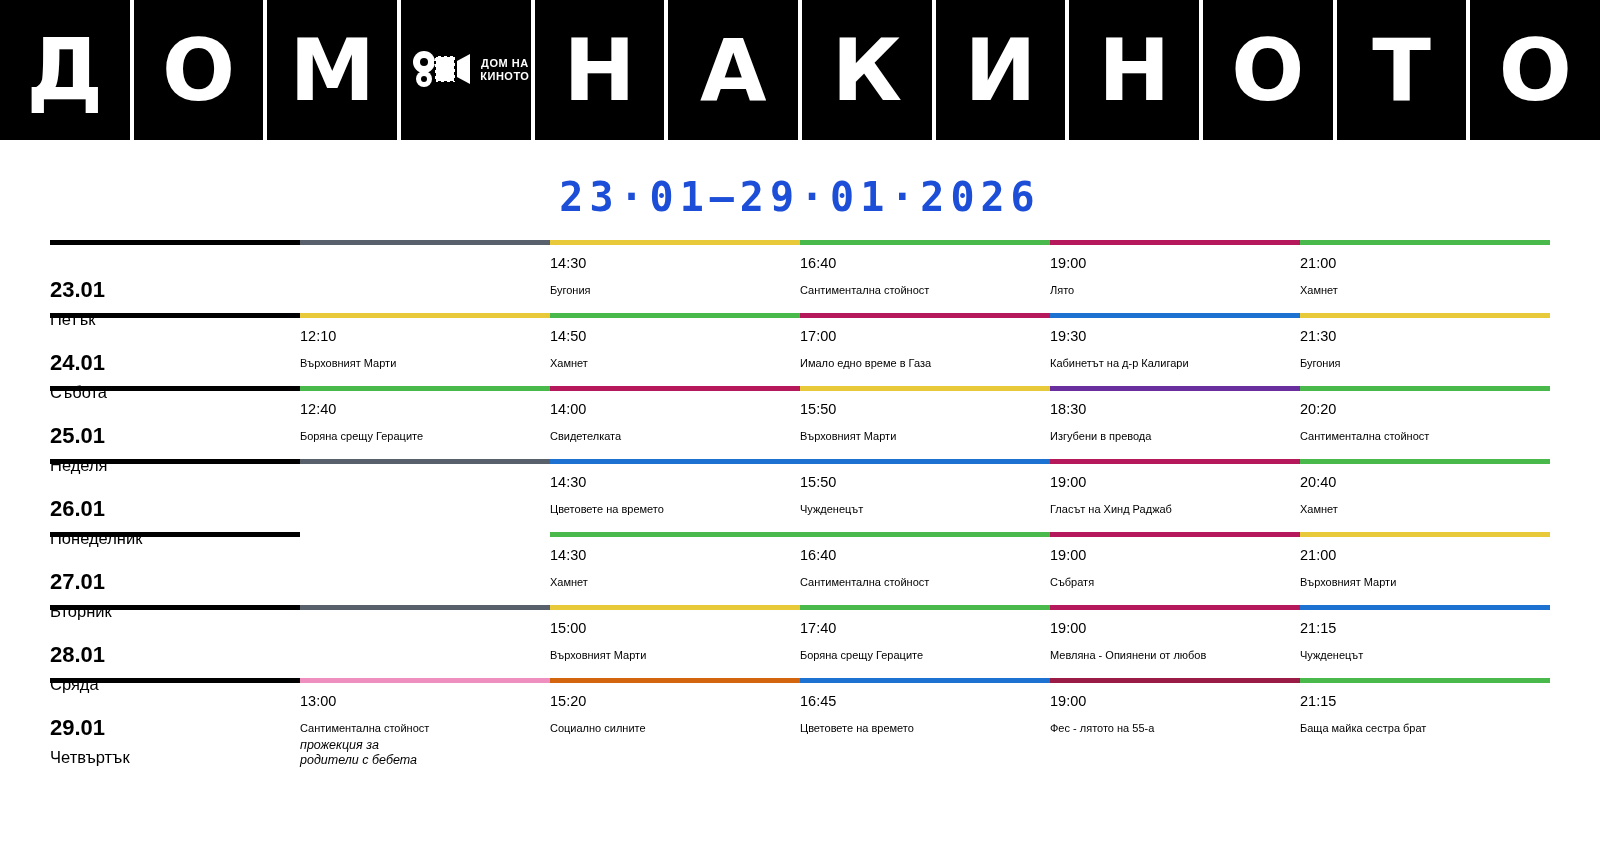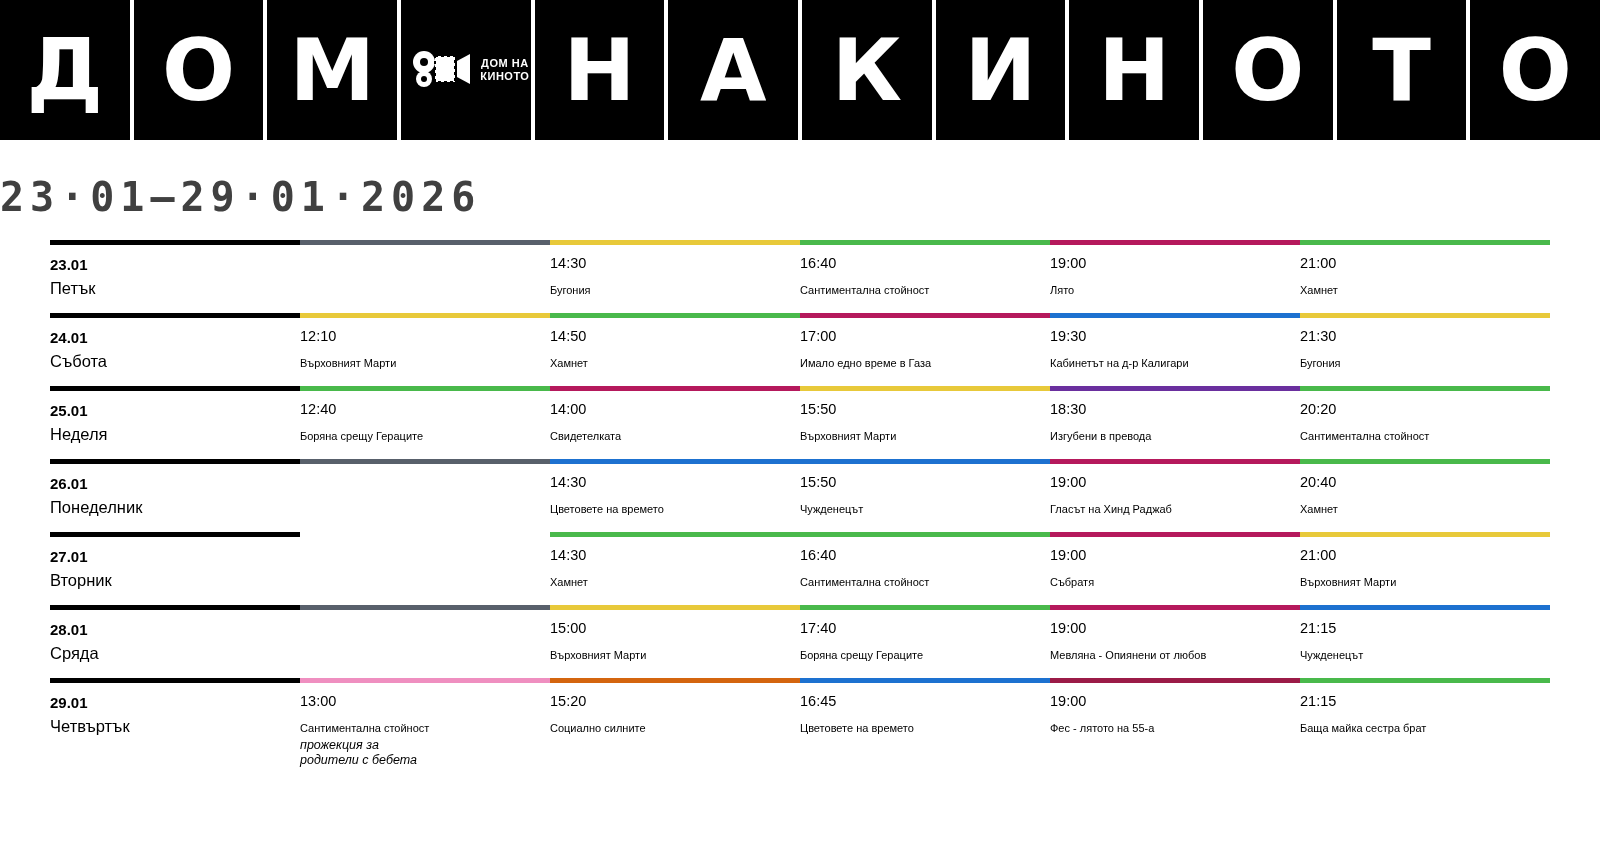--- a/index.html
+++ b/index.html
@@ -54,27 +54,28 @@
     font-weight: 700;
     letter-spacing: 0.5px;
     color: #ffffff;
     text-align: center;
     line-height: 1.15;
   }
 
   
   .date-range {
     width: 1600px;
+    text-align: center;
     font-family: "DejaVu Sans Mono", monospace;
     font-weight: 700;
     font-size: 40px;
     letter-spacing: 6px;
     padding-top: 34px;
     padding-bottom: 10px;
-    color: #404040;
+    color: #1d4ed8;
   }
 
   
   .schedule {
     width: 1500px;
     margin: 0 auto;
     padding-top: 10px;
   }
   .day-row {
     position: relative;
@@ -98,23 +99,24 @@
     right: 0;
     bottom: 0;
     display: flex;
   }
   .daycol {
     width: 250px;
     flex: 0 0 250px;
     padding-top: 8px;
   }
   .day-date {
-    font-size: 15px;
+    font-size: 22px;
     font-weight: 700;
     line-height: 1.55;
+    margin-top: 20px;
   }
   .day-name {
     font-size: 16.5px;
     font-weight: 400;
     line-height: 1.55;
   }
   .slot {
     width: 250px;
     flex: 0 0 250px;
     padding-top: 8px;

